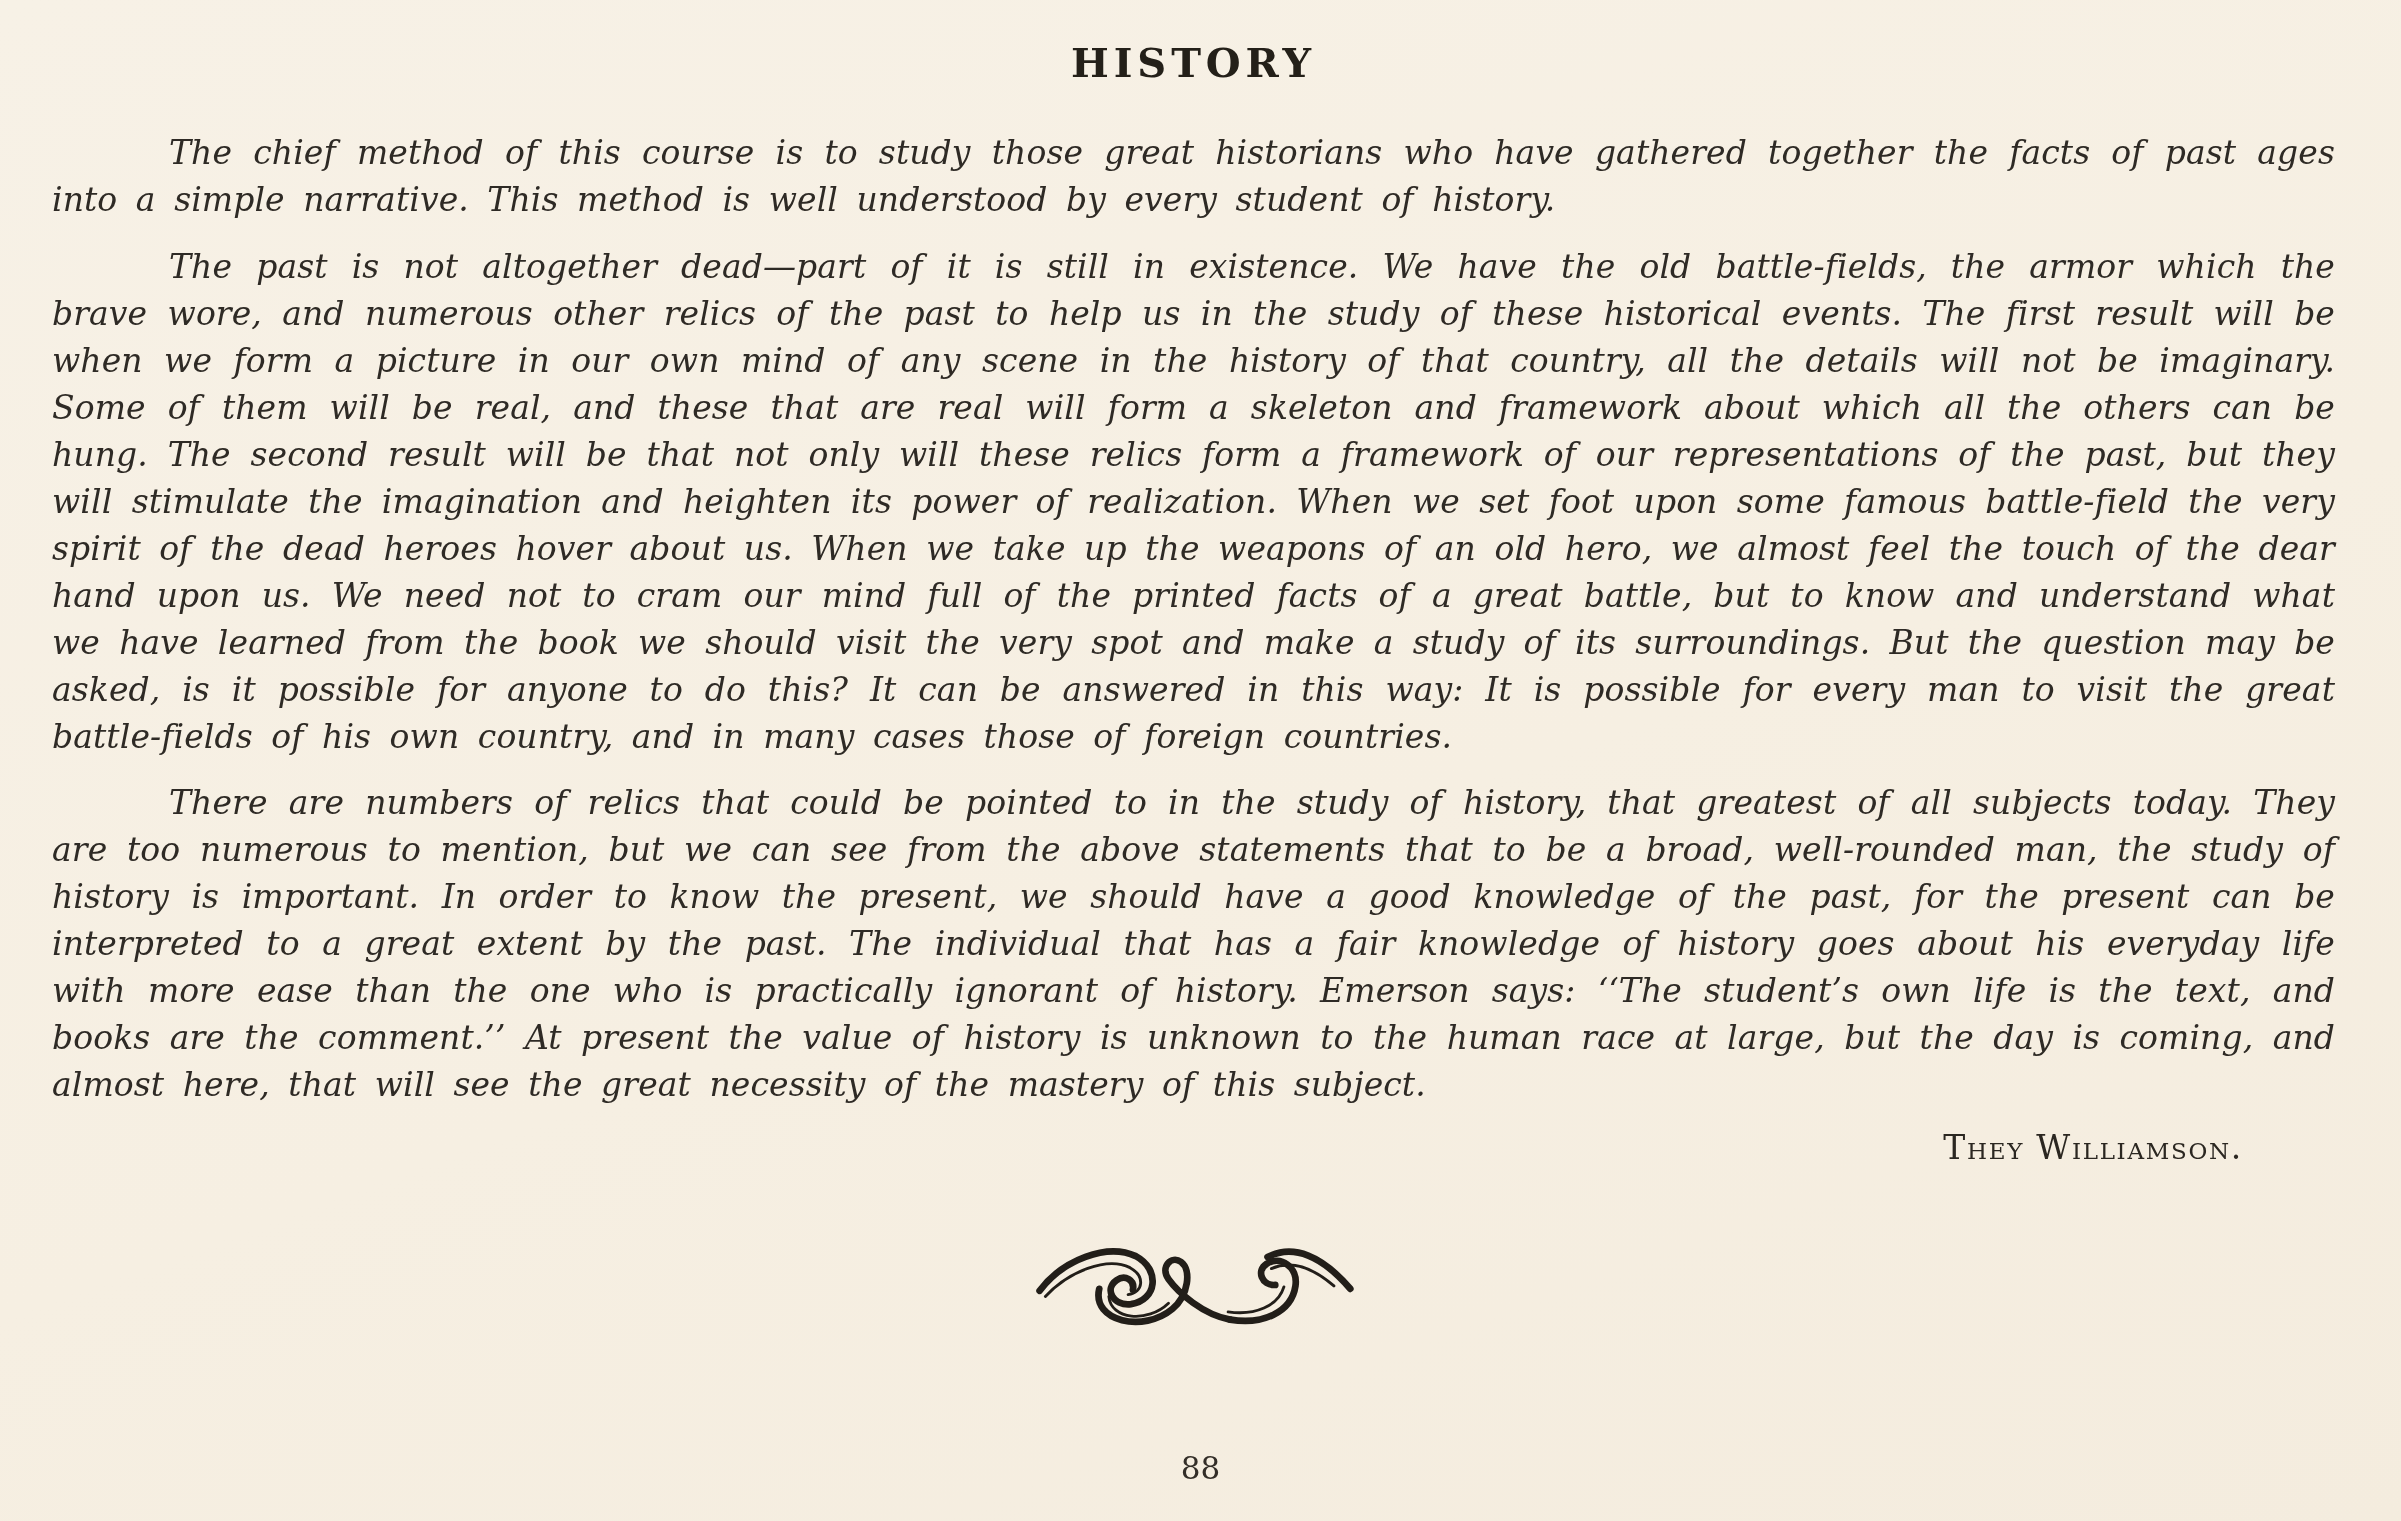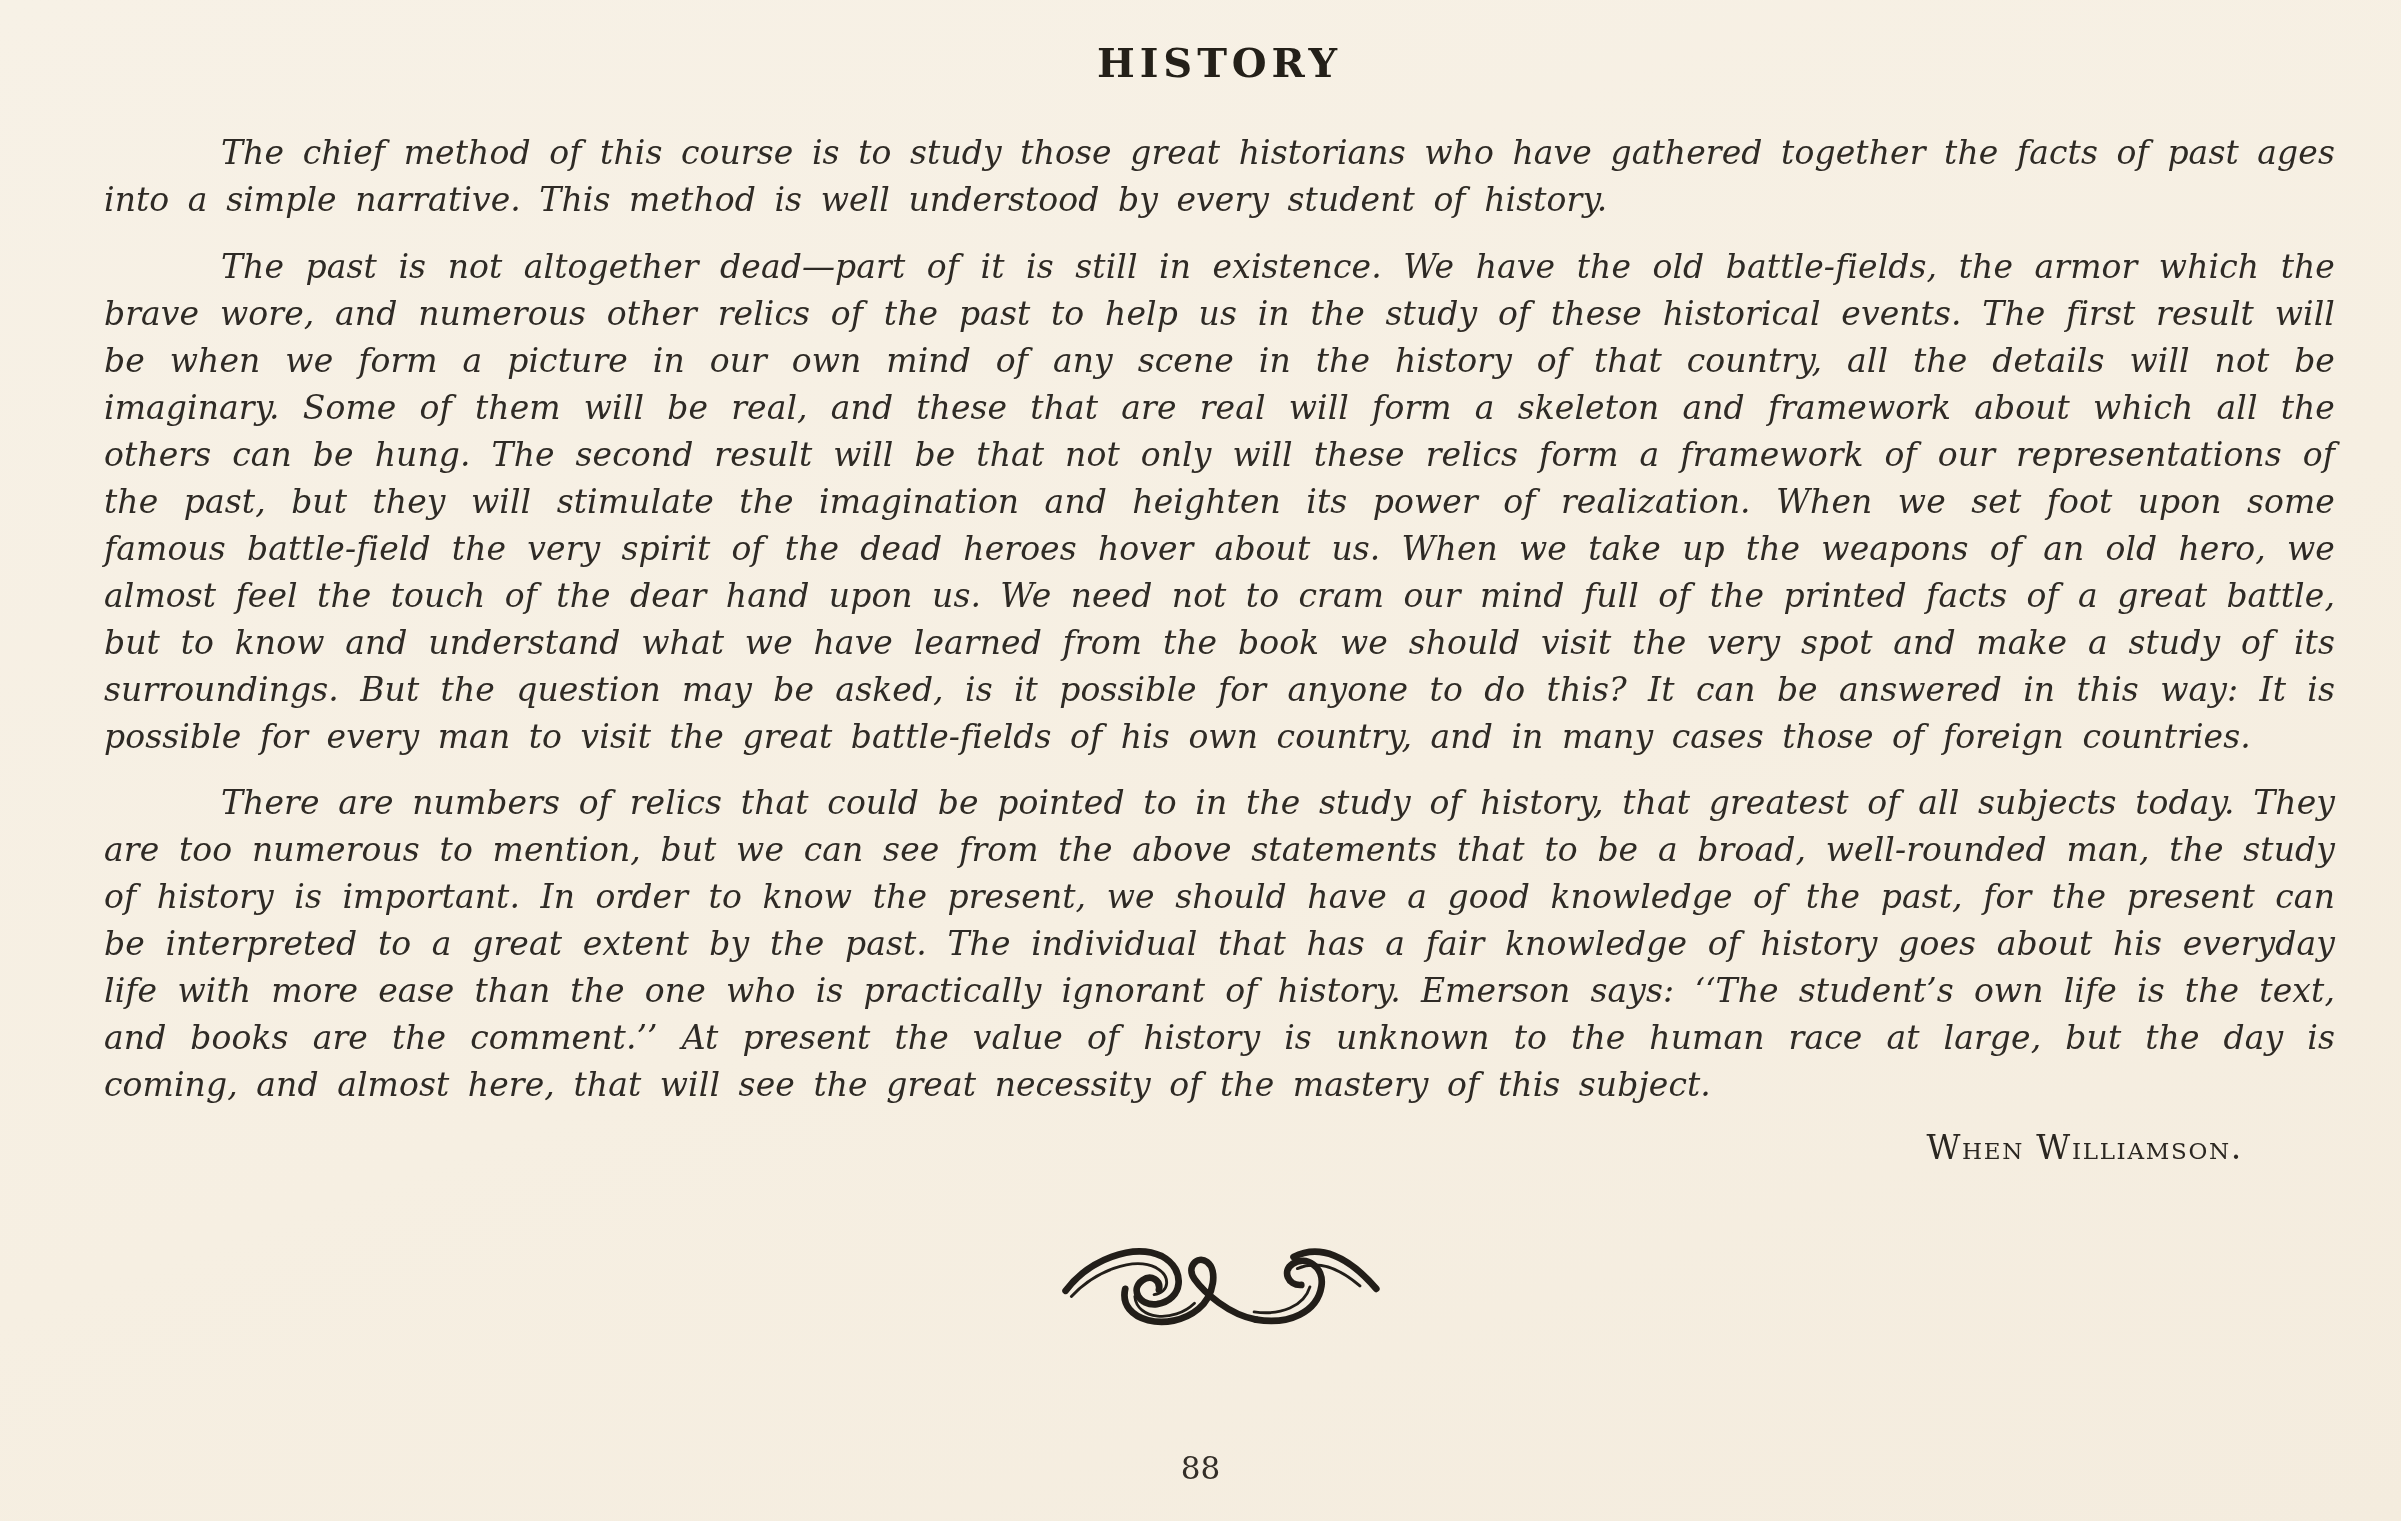--- a/index.html
+++ b/index.html
@@ -5,21 +5,21 @@
   html, body { margin: 0; padding: 0; }
   body {
     width: 2401px;
     height: 1522px;
     position: relative;
     overflow: hidden;
     background: linear-gradient(160deg, #f7f1e6 0%, #f6efe2 55%, #f4ecde 100%);
     font-family: "DejaVu Serif", "Liberation Serif", serif;
     color: #2e2a25;
   }
-  .page { padding: 39px 66px 0 104px; }
+  .page { padding: 39px 66px 0 52px; }
 
   .title {
     margin: 0 0 43px 0;
     text-align: center;
     font-size: 40px;
     font-weight: bold;
     letter-spacing: 4.9px;
     color: #242019;
   }
 
@@ -63,21 +63,21 @@
 <body>
 
 <div class="page">
 
   <h1 class="title">HISTORY</h1>
 
   <p class="para">The chief method of this course is to study those great historians who have gathered together the facts of past ages into a simple narrative.  This method is well understood by every student of history.</p>
   <p class="para">The past is not altogether dead—part of it is still in existence.  We have the old battle-fields, the armor which the brave wore, and numerous other relics of the past to help us in the study of these historical events.  The first result will be when we form a picture in our own mind of any scene in the history of that country, all the details will not be imaginary.  Some of them will be real, and these that are real will form a skeleton and framework about which all the others can be hung.  The second result will be that not only will these relics form a framework of our representations of the past, but they will stimulate the imagination and heighten its power of realization.  When we set foot upon some famous battle-field the very spirit of the dead heroes hover about us.  When we take up the weapons of an old hero, we almost feel the touch of the dear hand upon us.  We need not to cram our mind full of the printed facts of a great battle, but to know and understand what we have learned from the book we should visit the very spot and make a study of its surroundings.  But the question may be asked, is it possible for anyone to do this?  It can be answered in this way:  It is possible for every man to visit the great battle-fields of his own country, and in many cases those of foreign countries.</p>
   <p class="para">There are numbers of relics that could be pointed to in the study of history, that greatest of all subjects today.  They are too numerous to mention, but we can see from the above statements that to be a broad, well-rounded man, the study of history is important.  In order to know the present, we should have a good knowledge of the past, for the present can be interpreted to a great extent by the past.  The individual that has a fair knowledge of history goes about his everyday life with more ease than the one who is practically ignorant of history.  Emerson says:  ‘‘The student’s own life is the text, and books are the comment.’’  At present the value of history is unknown to the human race at large, but the day is coming, and almost here, that will see the great necessity of the mastery of this subject.</p>
 
-  <div class="signature">When Williamson.</div>
+  <div class="signature">They Williamson.</div>
 
   <div class="ornament">
     <svg viewBox="0 0 340 110" width="327" height="106" aria-hidden="true">
       <g fill="none" stroke="#221e19" stroke-linecap="round">
 
         <path d="M10,62 C34,30 80,12 110,26 C136,40 132,72 105,76 C86,78 77,60 90,51 C99,45 109,51 107,61" stroke-width="7"></path>
         <path d="M16,68 C40,42 80,26 104,38 C120,47 118,64 102,66" stroke-width="3"></path>
 
         <path d="M72,60 C64,94 118,106 148,81 C165,67 168,40 157,32 C147,25 135,37 144,50 C154,64 180,87 208,92" stroke-width="7"></path>
         <path d="M82,68 C84,92 122,96 144,75" stroke-width="3"></path>

